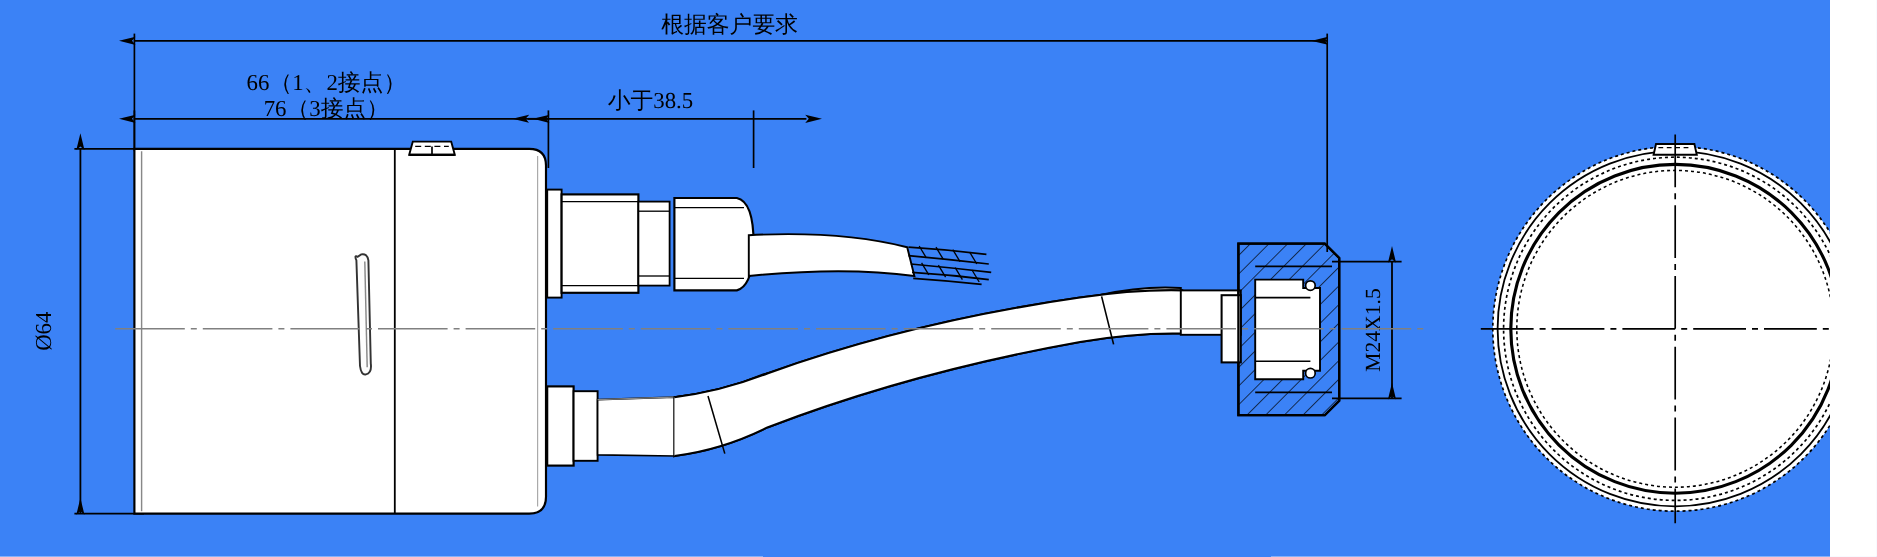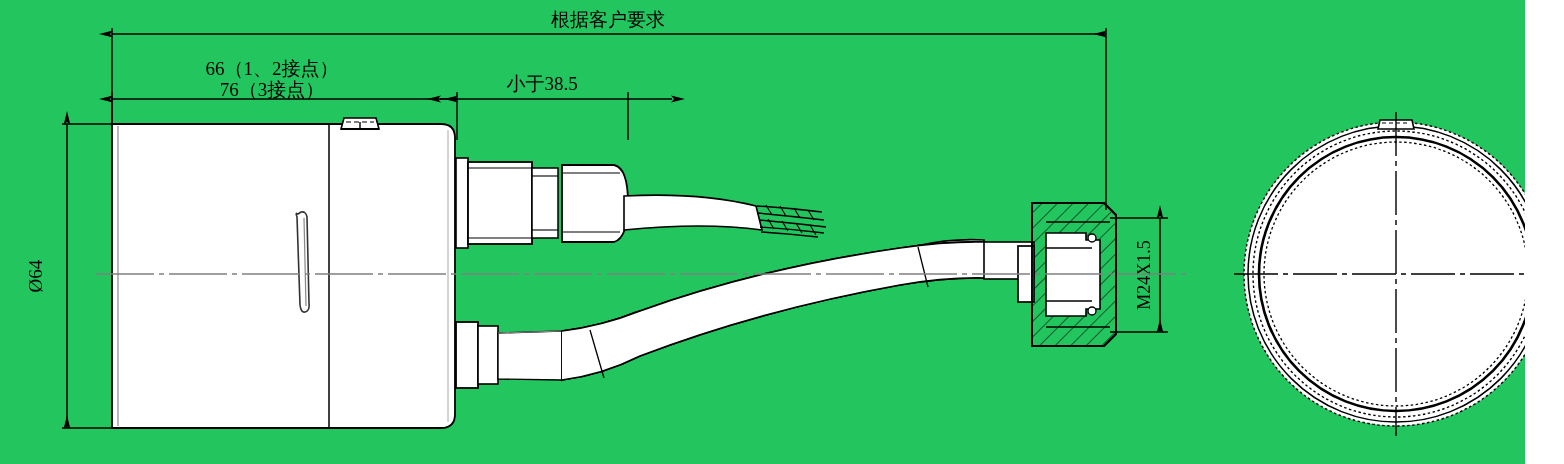--- a/index.html
+++ b/index.html
@@ -4,21 +4,21 @@
 <style>
   html, body {
     margin: 0;
     padding: 0;
     background: #ffffff;
   }
   #drawing-root {
     position: relative;
     width: 1525px;
     height: 464px;
-    background: #22c55e;
+    background: #3b82f6;
     font-family: "Liberation Serif", "DejaVu Serif", serif;
     overflow: hidden;
   }
   #drawing-svg {
     position: absolute;
     left: 0;
     top: 0;
     width: 1564px;
     height: 464px;
   }

